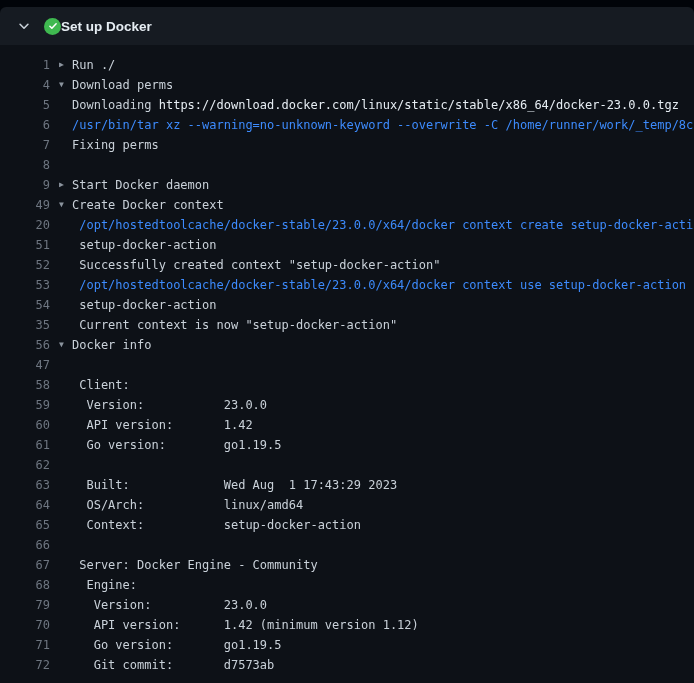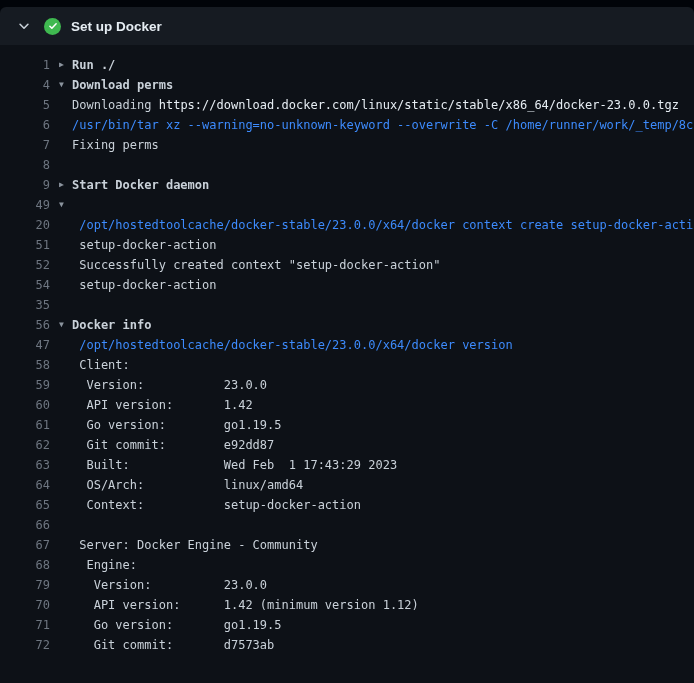--- a/index.html
+++ b/index.html
@@ -19,21 +19,20 @@
     width:16px;height:16px;display:inline-flex;align-items:center;justify-content:center;
     color:#c9d1d9;flex-shrink:0;
   }
   .status-circle{
     width:17px;height:17px;border-radius:50%;
     background:var(--success,#3fb950);
     display:inline-flex;align-items:center;justify-content:center;
     margin-left:12px;flex-shrink:0;
   }
   .step-title{
-    margin-left:10px;
     color:var(--title,#e6edf3);
     font-size:13.5px;font-weight:600;
   }
   .log-area{
     background:var(--log-bg,#0d1117);
     padding-top:10px;
     min-height:638px;
     font-family:"DejaVu Sans Mono","Liberation Mono",monospace;
     font-size:12px;line-height:20px;
   }
@@ -42,21 +41,21 @@
     width:50px;flex-shrink:0;text-align:right;
     color:var(--line-num,#6e7681);
     cursor:pointer;user-select:none;
   }
   .row .arrow{
     width:13px;flex-shrink:0;margin-left:9px;
     font-size:8px;color:#8b949e;line-height:20px;
   }
   .row .content{white-space:pre;overflow:hidden;color:var(--text,#c9d1d9);}
   .row .content.command{color:var(--command,#3d8bfd);}
-  .row .content.group{color:var(--text,#c9d1d9);font-weight:bold;}
+  .row .content.group{color:var(--text,#c9d1d9);}
   .row .content .url{
     color:var(--link,#e6edf3);
     cursor:pointer;
   }
   .group-row{cursor:pointer;}
 </style>
 </head>
 <body>
 
 <div class="step-header">
@@ -74,34 +73,35 @@
 </div>
 
 <div class="log-area">
     <div class="row group-row"><span class="num">1</span><span class="arrow">▶</span><span class="content group">Run ./</span></div>
     <div class="row group-row"><span class="num">4</span><span class="arrow">▼</span><span class="content group">Download perms</span></div>
     <div class="row"><span class="num">5</span><span class="arrow"></span><span class="content link"><span>Downloading </span><span class="url">https://download.docker.com/linux/static/stable/x86_64/docker-23.0.0.tgz</span></span></div>
     <div class="row"><span class="num">6</span><span class="arrow"></span><span class="content command">/usr/bin/tar xz --warning=no-unknown-keyword --overwrite -C /home/runner/work/_temp/8c93</span></div>
     <div class="row"><span class="num">7</span><span class="arrow"></span><span class="content text">Fixing perms</span></div>
     <div class="row"><span class="num">8</span><span class="arrow"></span></div>
     <div class="row group-row"><span class="num">9</span><span class="arrow">▶</span><span class="content group">Start Docker daemon</span></div>
-    <div class="row group-row"><span class="num">49</span><span class="arrow">▼</span></div>
+    <div class="row group-row"><span class="num">49</span><span class="arrow">▼</span><span class="content group">Create Docker context</span></div>
     <div class="row"><span class="num">20</span><span class="arrow"></span><span class="content command"> /opt/hostedtoolcache/docker-stable/23.0.0/x64/docker context create setup-docker-action</span></div>
     <div class="row"><span class="num">51</span><span class="arrow"></span><span class="content text"> setup-docker-action</span></div>
     <div class="row"><span class="num">52</span><span class="arrow"></span><span class="content text"> Successfully created context "setup-docker-action"</span></div>
+    <div class="row"><span class="num">53</span><span class="arrow"></span><span class="content command"> /opt/hostedtoolcache/docker-stable/23.0.0/x64/docker context use setup-docker-action</span></div>
     <div class="row"><span class="num">54</span><span class="arrow"></span><span class="content text"> setup-docker-action</span></div>
-    <div class="row"><span class="num">35</span><span class="arrow"></span></div>
+    <div class="row"><span class="num">35</span><span class="arrow"></span><span class="content text"> Current context is now "setup-docker-action"</span></div>
     <div class="row group-row"><span class="num">56</span><span class="arrow">▼</span><span class="content group">Docker info</span></div>
-    <div class="row"><span class="num">47</span><span class="arrow"></span><span class="content command"> /opt/hostedtoolcache/docker-stable/23.0.0/x64/docker version</span></div>
+    <div class="row"><span class="num">47</span><span class="arrow"></span></div>
     <div class="row"><span class="num">58</span><span class="arrow"></span><span class="content text"> Client:</span></div>
     <div class="row"><span class="num">59</span><span class="arrow"></span><span class="content text">  Version:           23.0.0</span></div>
     <div class="row"><span class="num">60</span><span class="arrow"></span><span class="content text">  API version:       1.42</span></div>
     <div class="row"><span class="num">61</span><span class="arrow"></span><span class="content text">  Go version:        go1.19.5</span></div>
-    <div class="row"><span class="num">62</span><span class="arrow"></span><span class="content text">  Git commit:        e92dd87</span></div>
-    <div class="row"><span class="num">63</span><span class="arrow"></span><span class="content text">  Built:             Wed Feb  1 17:43:29 2023</span></div>
+    <div class="row"><span class="num">62</span><span class="arrow"></span></div>
+    <div class="row"><span class="num">63</span><span class="arrow"></span><span class="content text">  Built:             Wed Aug  1 17:43:29 2023</span></div>
     <div class="row"><span class="num">64</span><span class="arrow"></span><span class="content text">  OS/Arch:           linux/amd64</span></div>
     <div class="row"><span class="num">65</span><span class="arrow"></span><span class="content text">  Context:           setup-docker-action</span></div>
     <div class="row"><span class="num">66</span><span class="arrow"></span><span class="content text"></span></div>
     <div class="row"><span class="num">67</span><span class="arrow"></span><span class="content text"> Server: Docker Engine - Community</span></div>
     <div class="row"><span class="num">68</span><span class="arrow"></span><span class="content text">  Engine:</span></div>
     <div class="row"><span class="num">79</span><span class="arrow"></span><span class="content text">   Version:          23.0.0</span></div>
     <div class="row"><span class="num">70</span><span class="arrow"></span><span class="content text">   API version:      1.42 (minimum version 1.12)</span></div>
     <div class="row"><span class="num">71</span><span class="arrow"></span><span class="content text">   Go version:       go1.19.5</span></div>
     <div class="row"><span class="num">72</span><span class="arrow"></span><span class="content text">   Git commit:       d7573ab</span></div>
   </div>

